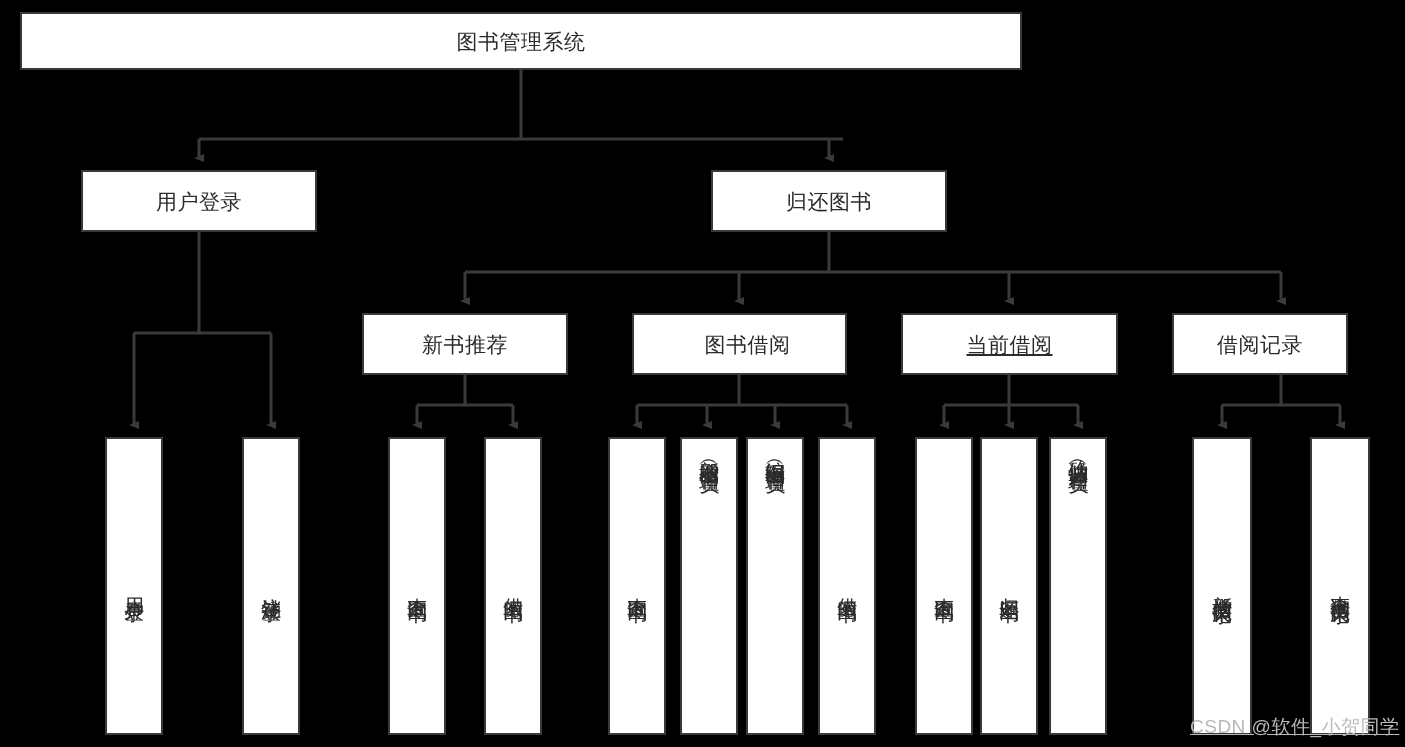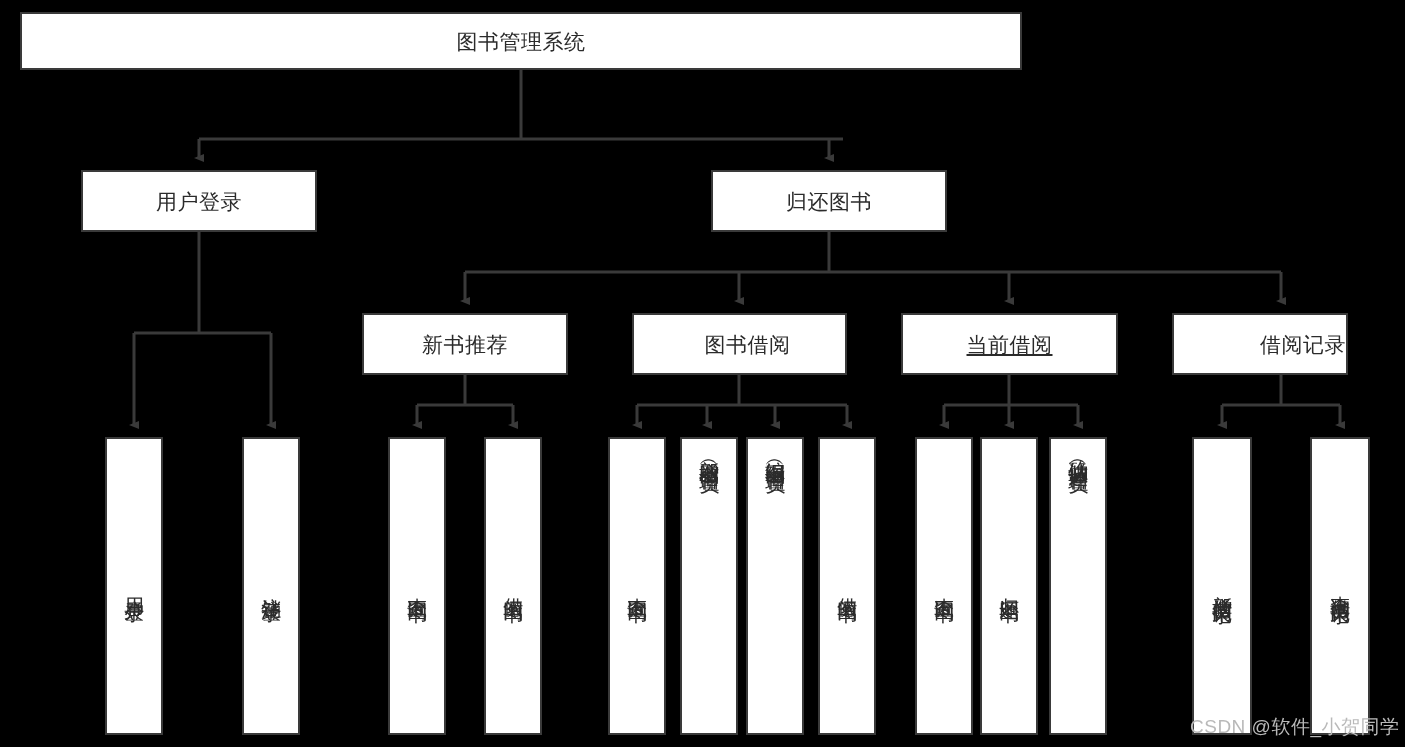--- a/index.html
+++ b/index.html
@@ -63,20 +63,21 @@
   }
   .watermark {
     position: absolute;
     left: 1190px;
     top: 714px;
     font-size: 19px;
     color: #b9b9b9;
     letter-spacing: 0.5px;
     white-space: nowrap;
     z-index: 3;
+    text-decoration: underline;
   }
 </style>
 </head>
 <body>
 
 <div id="canvas">
 
   <svg id="wires" viewBox="0 0 1405 747" xmlns="http://www.w3.org/2000/svg">
     <defs>
       <marker id="arrow" markerWidth="10" markerHeight="10" refX="4" refY="5" orient="auto" markerUnits="userSpaceOnUse">
@@ -144,21 +145,21 @@
   </div>
 
   <div class="node level-2" style="left:632px; top:313px; width:215px; height:62px;padding-left:16px;">
     <span>图书借阅</span>
   </div>
 
   <div class="node level-2" style="left:901px; top:313px; width:217px; height:62px;text-decoration:underline;">
     <span>当前借阅</span>
   </div>
 
-  <div class="node level-2" style="left:1172px; top:313px; width:176px; height:62px;justify-content:flex-end;">
+  <div class="node level-2" style="left:1172px; top:313px; width:176px; height:62px;">
     <span>借阅记录</span>
   </div>
 
   <div class="node leaf center-v" style="left:105px; top:437px; width:58px; height:298px;">
     <span class="vtext">用户登录</span>
   </div>
 
   <div class="node leaf center-v" style="left:242px; top:437px; width:58px; height:298px;">
     <span class="vtext">注销登录</span>
   </div>

